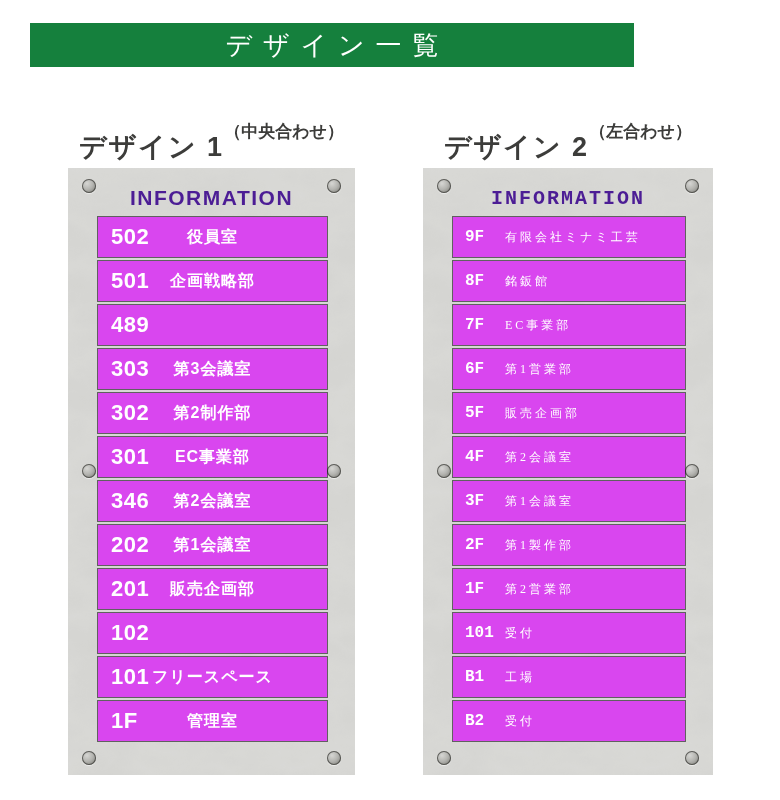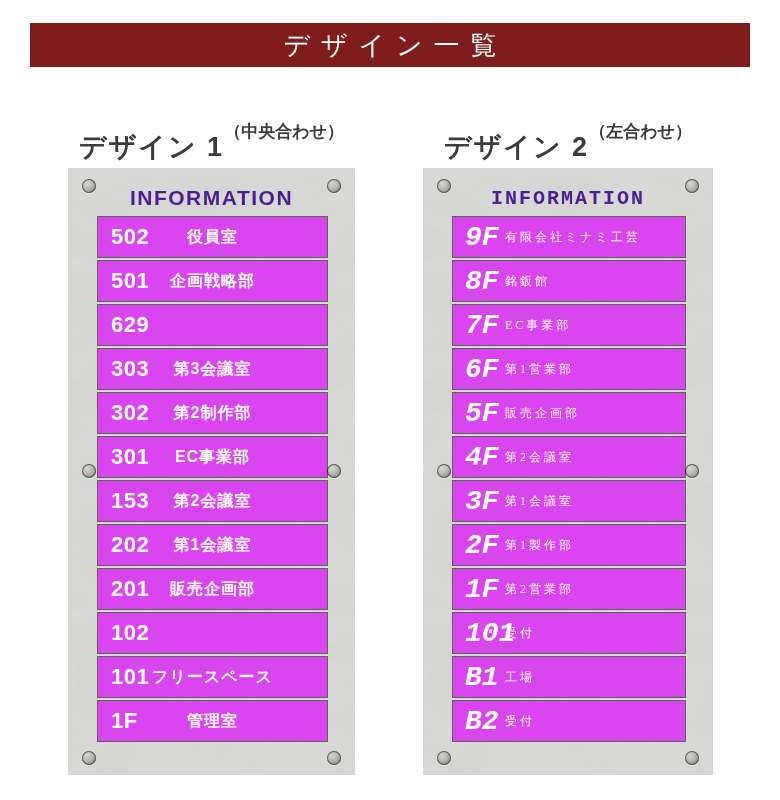--- a/index.html
+++ b/index.html
@@ -2,22 +2,22 @@
 <html><head>
 <meta charset="utf-8">
 <style>
   html,body{margin:0;padding:0;}
   body{
     width:780px;height:800px;background:#ffffff;position:relative;overflow:hidden;
     font-family:"Liberation Sans","DejaVu Sans",sans-serif;
   }
   
   .banner{
-    position:absolute;left:30px;top:23px;width:720px;height:44px;
-    background:#7f1d1d;display:flex;align-items:center;justify-content:center;
+    position:absolute;left:30px;top:23px;width:604px;height:44px;
+    background:#15803d;display:flex;align-items:center;justify-content:center;
   }
   .banner-text{
     color:#ffffff;font-size:26px;font-weight:400;letter-spacing:0.42em;text-indent:0.42em;
   }
   
   .design-title{
     position:absolute;top:108px;height:46px;display:flex;align-items:center;justify-content:center;
     color:#3c3c3a;white-space:nowrap;
   }
   .design-title .big{font-size:27px;font-weight:700;letter-spacing:2px;margin-top:32px;}
@@ -59,23 +59,22 @@
   #board1 .num{
     left:13px;font-size:22px;font-weight:700;letter-spacing:0.5px;
     font-family:"Liberation Sans","DejaVu Sans",sans-serif;
   }
   #board1 .lab{
     left:0;right:0;text-align:center;font-size:16px;font-weight:700;letter-spacing:1px;
     font-family:"Liberation Sans","DejaVu Sans",sans-serif;
   }
   
   #board2 .num{
-    left:12px;font-size:28px;font-weight:600;
+    left:12px;font-size:16px;font-weight:600;
     font-family:"Liberation Mono","DejaVu Sans Mono",monospace;
-    font-style:italic;
   }
   #board2 .lab{
     left:52px;text-align:left;font-size:12px;font-weight:500;letter-spacing:3px;
     font-family:"Liberation Serif","DejaVu Serif",serif;
   }
   
   .screw{
     position:absolute;width:14px;height:14px;border-radius:50%;
     background:radial-gradient(circle at 36% 32%, #d6d6d3 0%, #b4b4b0 45%, #8f8f8a 75%, #7e7e79 100%);
     box-shadow:inset 0 0 0 1px rgba(60,60,56,0.75), 0 1px 1px rgba(255,255,255,0.6);
@@ -127,40 +126,40 @@
         <span class="num">502</span>
         <span class="lab">役員室</span>
       </div>
 
       <div class="plate">
         <span class="num">501</span>
         <span class="lab">企画戦略部</span>
       </div>
 
       <div class="plate">
-        <span class="num">629</span>
+        <span class="num">489</span>
       </div>
 
       <div class="plate">
         <span class="num">303</span>
         <span class="lab">第3会議室</span>
       </div>
 
       <div class="plate">
         <span class="num">302</span>
         <span class="lab">第2制作部</span>
       </div>
 
       <div class="plate">
         <span class="num">301</span>
         <span class="lab">EC事業部</span>
       </div>
 
       <div class="plate">
-        <span class="num">153</span>
+        <span class="num">346</span>
         <span class="lab">第2会議室</span>
       </div>
 
       <div class="plate">
         <span class="num">202</span>
         <span class="lab">第1会議室</span>
       </div>
 
       <div class="plate">
         <span class="num">201</span>

